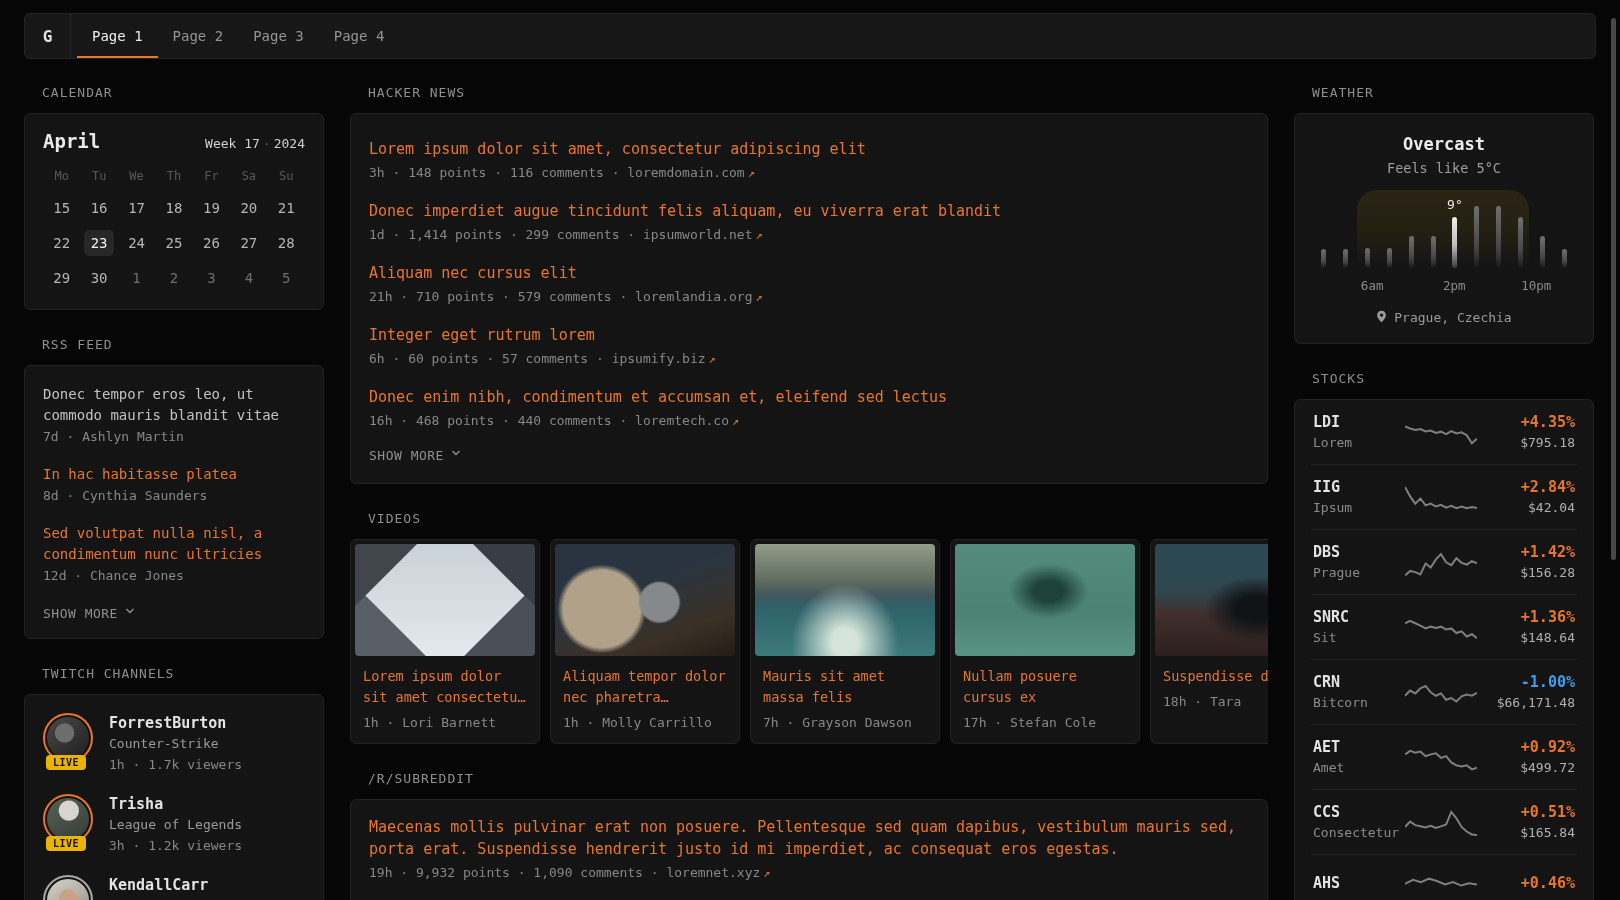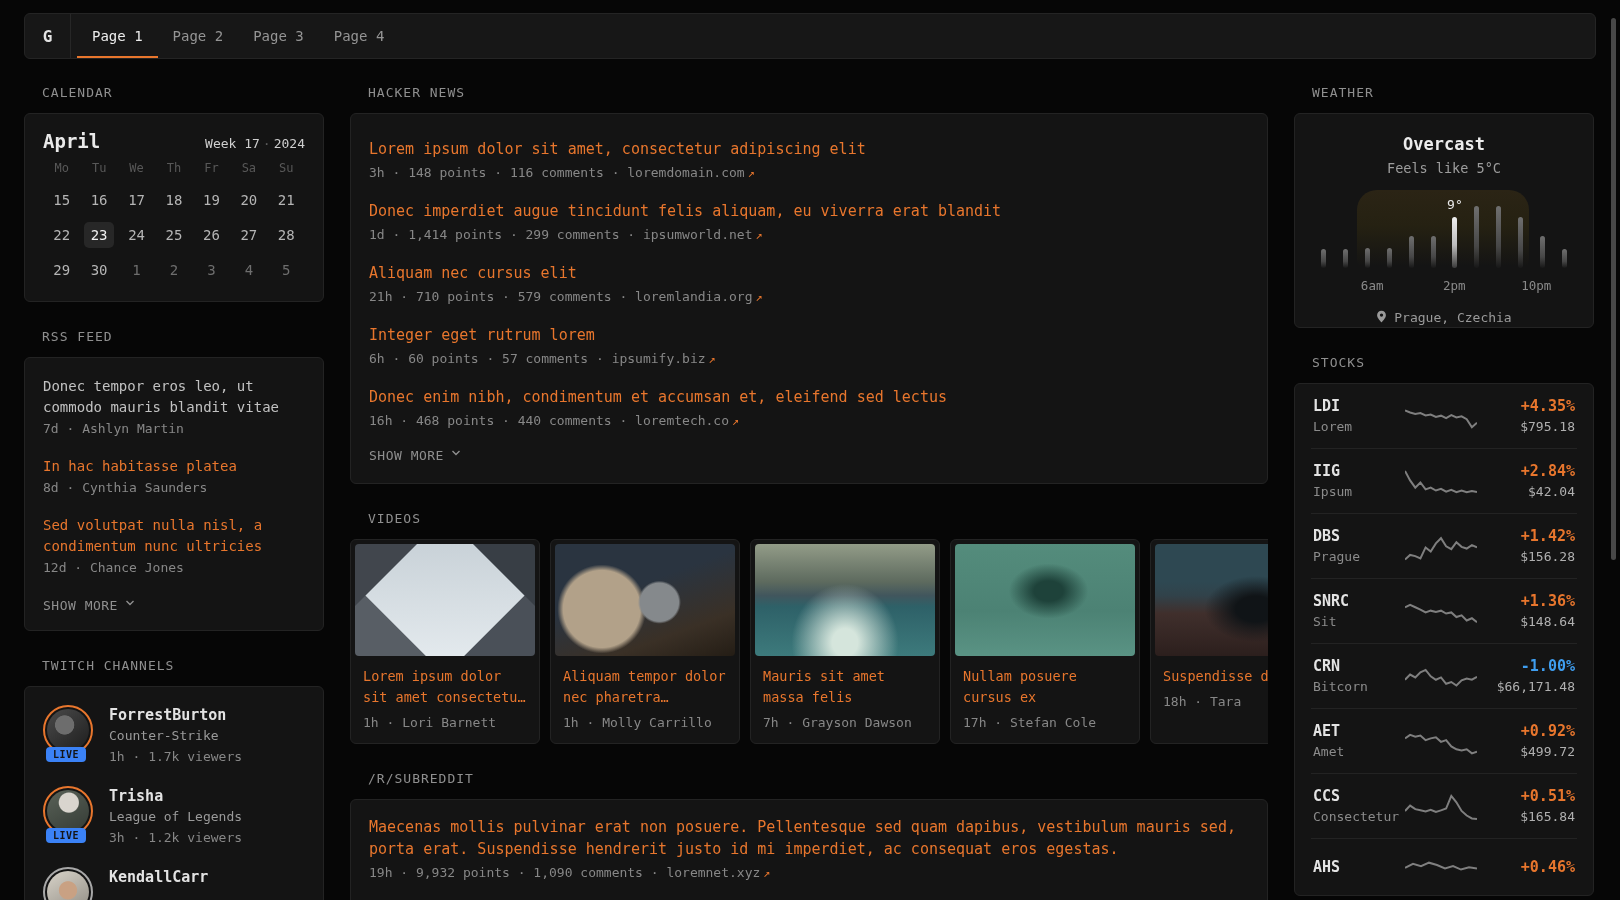--- a/index.html
+++ b/index.html
@@ -15,26 +15,26 @@
 
   
   .grid{display:grid;grid-template-columns:300px 918px 300px;column-gap:26px;padding:26px 0 0 24px;align-items:start;}
   .col{min-width:0;}
   .widget + .widget{margin-top:27px;}
   .sec{margin:0 0 13px 18px;font-size:13px;font-weight:normal;letter-spacing:1px;color:#8f8f8f;}
   .card{background:#141414;border:1px solid #232323;border-radius:6px;}
 
   
   .cal-card{padding:16px 18px 18px;}
-  .cal-head{display:flex;align-items:baseline;justify-content:space-between;}
+  .cal-head{display:flex;align-items:baseline;justify-content:space-between;margin-bottom:14px;}
   .cal-month{font-size:19px;font-weight:bold;color:#e9e9e9;}
   .cal-week{font-size:13px;color:#cfcfcf;}
   .cal-week .dot{color:#5c5c5c;padding:0 3px;}
   .cal-grid{display:grid;grid-template-columns:repeat(7,1fr);row-gap:9px;justify-items:center;align-items:center;}
-  .cal-day{font-size:12px;color:#585858;padding:3px 0;margin-top:6px;}
+  .cal-day{font-size:12px;color:#585858;padding:3px 0;}
   .cal-date{font-size:14px;color:#b5b5b5;width:30px;height:26px;line-height:26px;text-align:center;border-radius:5px;cursor:pointer;}
   .cal-date.dim{color:#6e6e6e;}
   .cal-date.sel{background:#272727;color:#f0f0f0;}
 
   
   .rss-card{padding:18px 18px 16px;}
   .feed-item{margin-bottom:17px;}
   .feed-title{display:block;font-size:14px;line-height:21px;color:#e8762d;text-decoration:none;cursor:pointer;}
   .feed-title.read{color:#c2c2c2;}
   .meta{font-size:13px;line-height:21px;color:#878787;}
@@ -44,21 +44,21 @@
   
   .tw-card{padding:18px 18px 6px;}
   .tw-row{display:flex;gap:16px;margin-bottom:19px;}
   .tw-avatar{position:relative;width:50px;height:50px;flex:0 0 50px;}
   .ring{width:50px;height:50px;border-radius:50%;border:2px solid #e8762d;display:flex;align-items:center;justify-content:center;}
   .ring.off{border-color:#a8a8a8;}
   .photo{width:42px;height:42px;border-radius:50%;}
   .av-1{background:radial-gradient(circle at 42% 38%,#6d6d6d 0 26%,transparent 28%),linear-gradient(140deg,#4a4a4a,#1e1e1e);}
   .av-2{background:radial-gradient(circle at 52% 30%,#d9d5ce 0 26%,transparent 29%),linear-gradient(150deg,#5a6258,#343b35);}
   .av-3{background:radial-gradient(circle at 50% 46%,#c9a183 0 28%,transparent 31%),linear-gradient(150deg,#d8d3c9,#8f8b82);}
-  .live-badge{position:absolute;left:3px;bottom:-7px;background:#3b82f6;color:#141414;font-size:10px;font-weight:bold;letter-spacing:.5px;padding:2px 7px;border-radius:4px;}
+  .live-badge{position:absolute;left:3px;bottom:-7px;background:#eab308;color:#141414;font-size:10px;font-weight:bold;letter-spacing:.5px;padding:2px 7px;border-radius:4px;}
   .tw-name{font-size:15px;font-weight:bold;color:#e3e3e3;line-height:21px;cursor:pointer;}
   .tw-game{font-size:13px;color:#9a9a9a;line-height:20px;}
 
   
   .hn-card{padding:12px 18px 14px;}
   .hn-item{padding:12px 0 4px;}
   .hn-title{display:block;font-size:15px;line-height:22px;color:#e8762d;text-decoration:none;cursor:pointer;}
   .hn-meta{margin-top:2px;}
   .arrow{color:#e8762d;font-size:12px;padding-left:3px;cursor:pointer;}
   .hn-card .show-more{margin:12px 0 6px;}
@@ -70,21 +70,21 @@
   .thumb{width:180px;height:112px;border-radius:4px;}
   .thumb-towers{background:linear-gradient(135deg,#41464d 0 21%,transparent 21.5%),linear-gradient(225deg,#383e45 0 21%,transparent 21.5%),linear-gradient(45deg,#585e65 0 24%,transparent 24.5%),linear-gradient(315deg,#4a5058 0 24%,transparent 24.5%),linear-gradient(180deg,#c9d2d8,#e3e9ed);}
   .thumb-camera{background:radial-gradient(circle at 58% 52%,#85898c 0 16%,transparent 18%),radial-gradient(circle at 26% 58%,#b2a189 0 26%,transparent 30%),linear-gradient(160deg,#2a3440 0 40%,#3a3026 75%,#241d15 100%);}
   .thumb-sea{background:radial-gradient(ellipse at 50% 88%,#d5e5dc 0 10%,transparent 42%),linear-gradient(180deg,#939c88 0%,#5d6a5e 34%,#41565d 46%,#2e6168 56%,#3d7a7c 100%);}
   .thumb-canoe{background:radial-gradient(ellipse at 52% 42%,#1e423a 0 11%,transparent 30%),linear-gradient(180deg,#548c7c,#4c8274 60%,#5a9384);}
   .thumb-figure{background:radial-gradient(ellipse at 56% 58%,#101417 0 14%,transparent 36%),linear-gradient(180deg,#2e4852 0 34%,#31424a 46%,#402f2c 62%,#2c1f1d 100%);}
   .v-title{margin:10px 8px 4px;font-size:13.5px;line-height:21px;color:#e8762d;cursor:pointer;}
   .v-meta{margin:0 8px;}
 
   
-  .weather-card{padding:20px 18px 2px;text-align:center;}
+  .weather-card{padding:20px 18px 18px;text-align:center;}
   .w-cond{font-size:17px;font-weight:bold;color:#ececec;}
   .w-feels{margin-top:6px;font-size:13.5px;color:#9d9d9d;}
   .w-chart{position:relative;height:62px;margin:30px 8px 0;display:flex;justify-content:space-between;align-items:flex-end;}
   .daylight{position:absolute;left:14.5%;width:70%;top:-16px;bottom:-2px;background:linear-gradient(180deg,#2b2415 0%,#252112 45%,rgba(20,20,20,0) 95%);border-radius:20px 20px 10px 10px;}
   .wbar{position:relative;width:5px;border-radius:3px;background:linear-gradient(180deg,#6f6f6f,#474747 65%,rgba(45,45,45,.15));}
   .wbar.active{background:linear-gradient(180deg,#efefef,#bdbdbd 55%,rgba(130,130,130,.35));}
   .w-temp{position:absolute;bottom:100%;left:50%;transform:translateX(-50%);margin-bottom:5px;font-size:13px;color:#e9e9e9;white-space:nowrap;}
   .w-times{position:relative;height:16px;margin:10px 8px 0;}
   .w-time{position:absolute;transform:translateX(-50%);font-size:12.5px;color:#8a8a8a;}
   .w-loc{margin-top:16px;display:flex;justify-content:center;align-items:flex-start;gap:7px;font-size:13px;color:#9a9a9a;}

